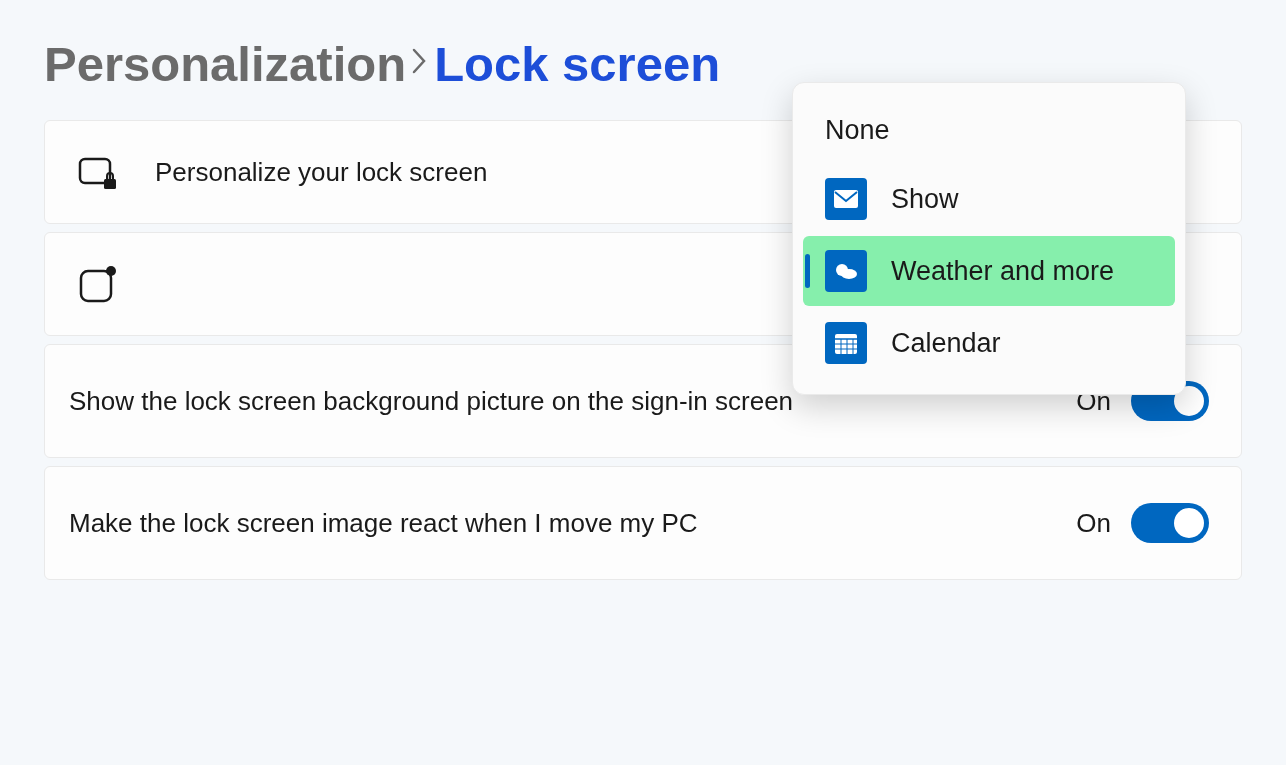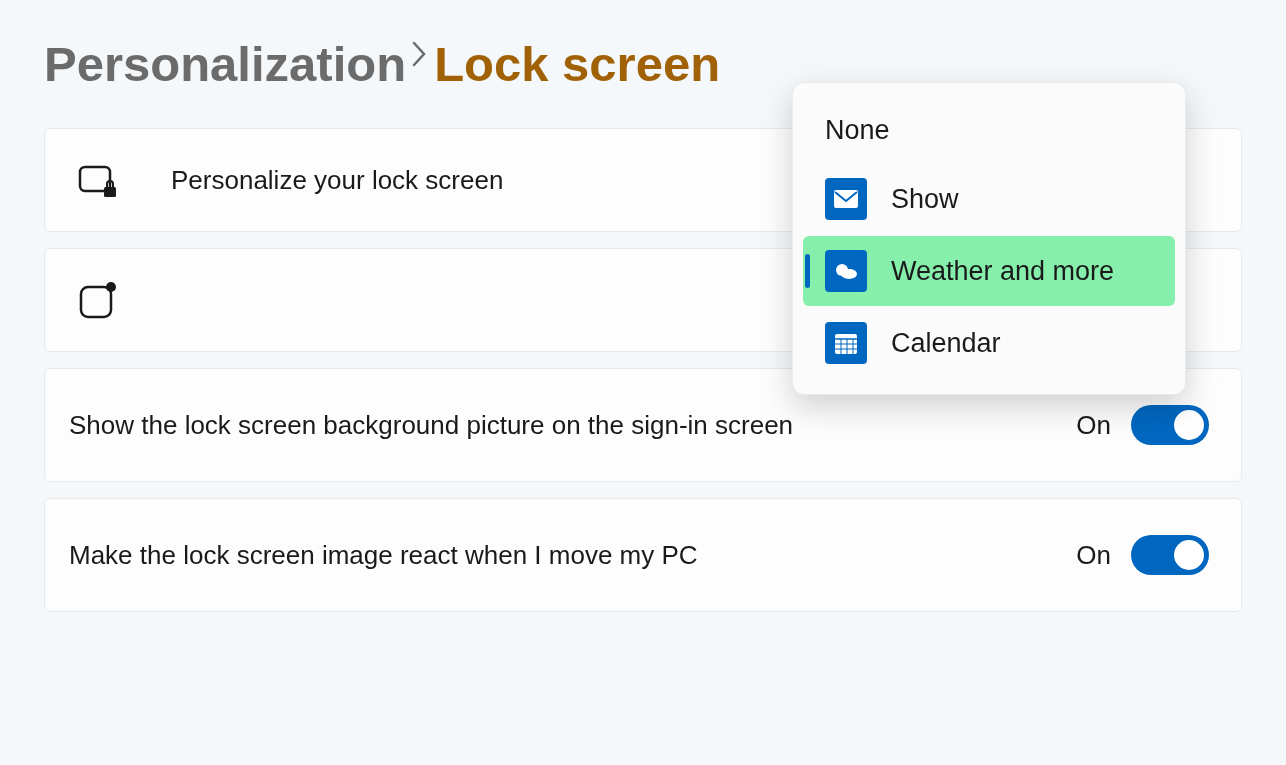--- a/index.html
+++ b/index.html
@@ -12,61 +12,60 @@
     body {
       background: #f5f8fb;
       width: 1286px;
       height: 765px;
       overflow: hidden;
       position: relative;
     }
 
     .header {
       display: flex;
-      align-items: flex-start;
+      align-items: center;
       gap: 8px;
       padding: 36px 52px 28px 44px;
     }
 
     .breadcrumb-parent {
       font-size: 49px;
       font-weight: 600;
       color: #6b6b6b;
       cursor: pointer;
     }
 
     .breadcrumb-sep {
       font-size: 36px;
       color: #6b6b6b;
       margin: 0 -4px;
     }
 
     .breadcrumb-current {
       font-size: 49px;
       font-weight: 600;
-      color: #a16207;
+      color: #1d4ed8;
     }
 
     .settings-list {
       padding: 0 44px;
       display: flex;
       flex-direction: column;
       gap: 8px;
     }
 
     .setting-card {
       background: #fdfdfd;
       border: 1px solid #e9e9e9;
       border-radius: 6px;
       padding: 30px 32px;
       display: flex;
       align-items: center;
-      gap: 52px;
+      gap: 36px;
       min-height: 100px;
-      margin-top: 8px;
     }
 
     .setting-icon {
       width: 42px;
       height: 42px;
       display: flex;
       align-items: center;
       justify-content: center;
       flex-shrink: 0;
     }

